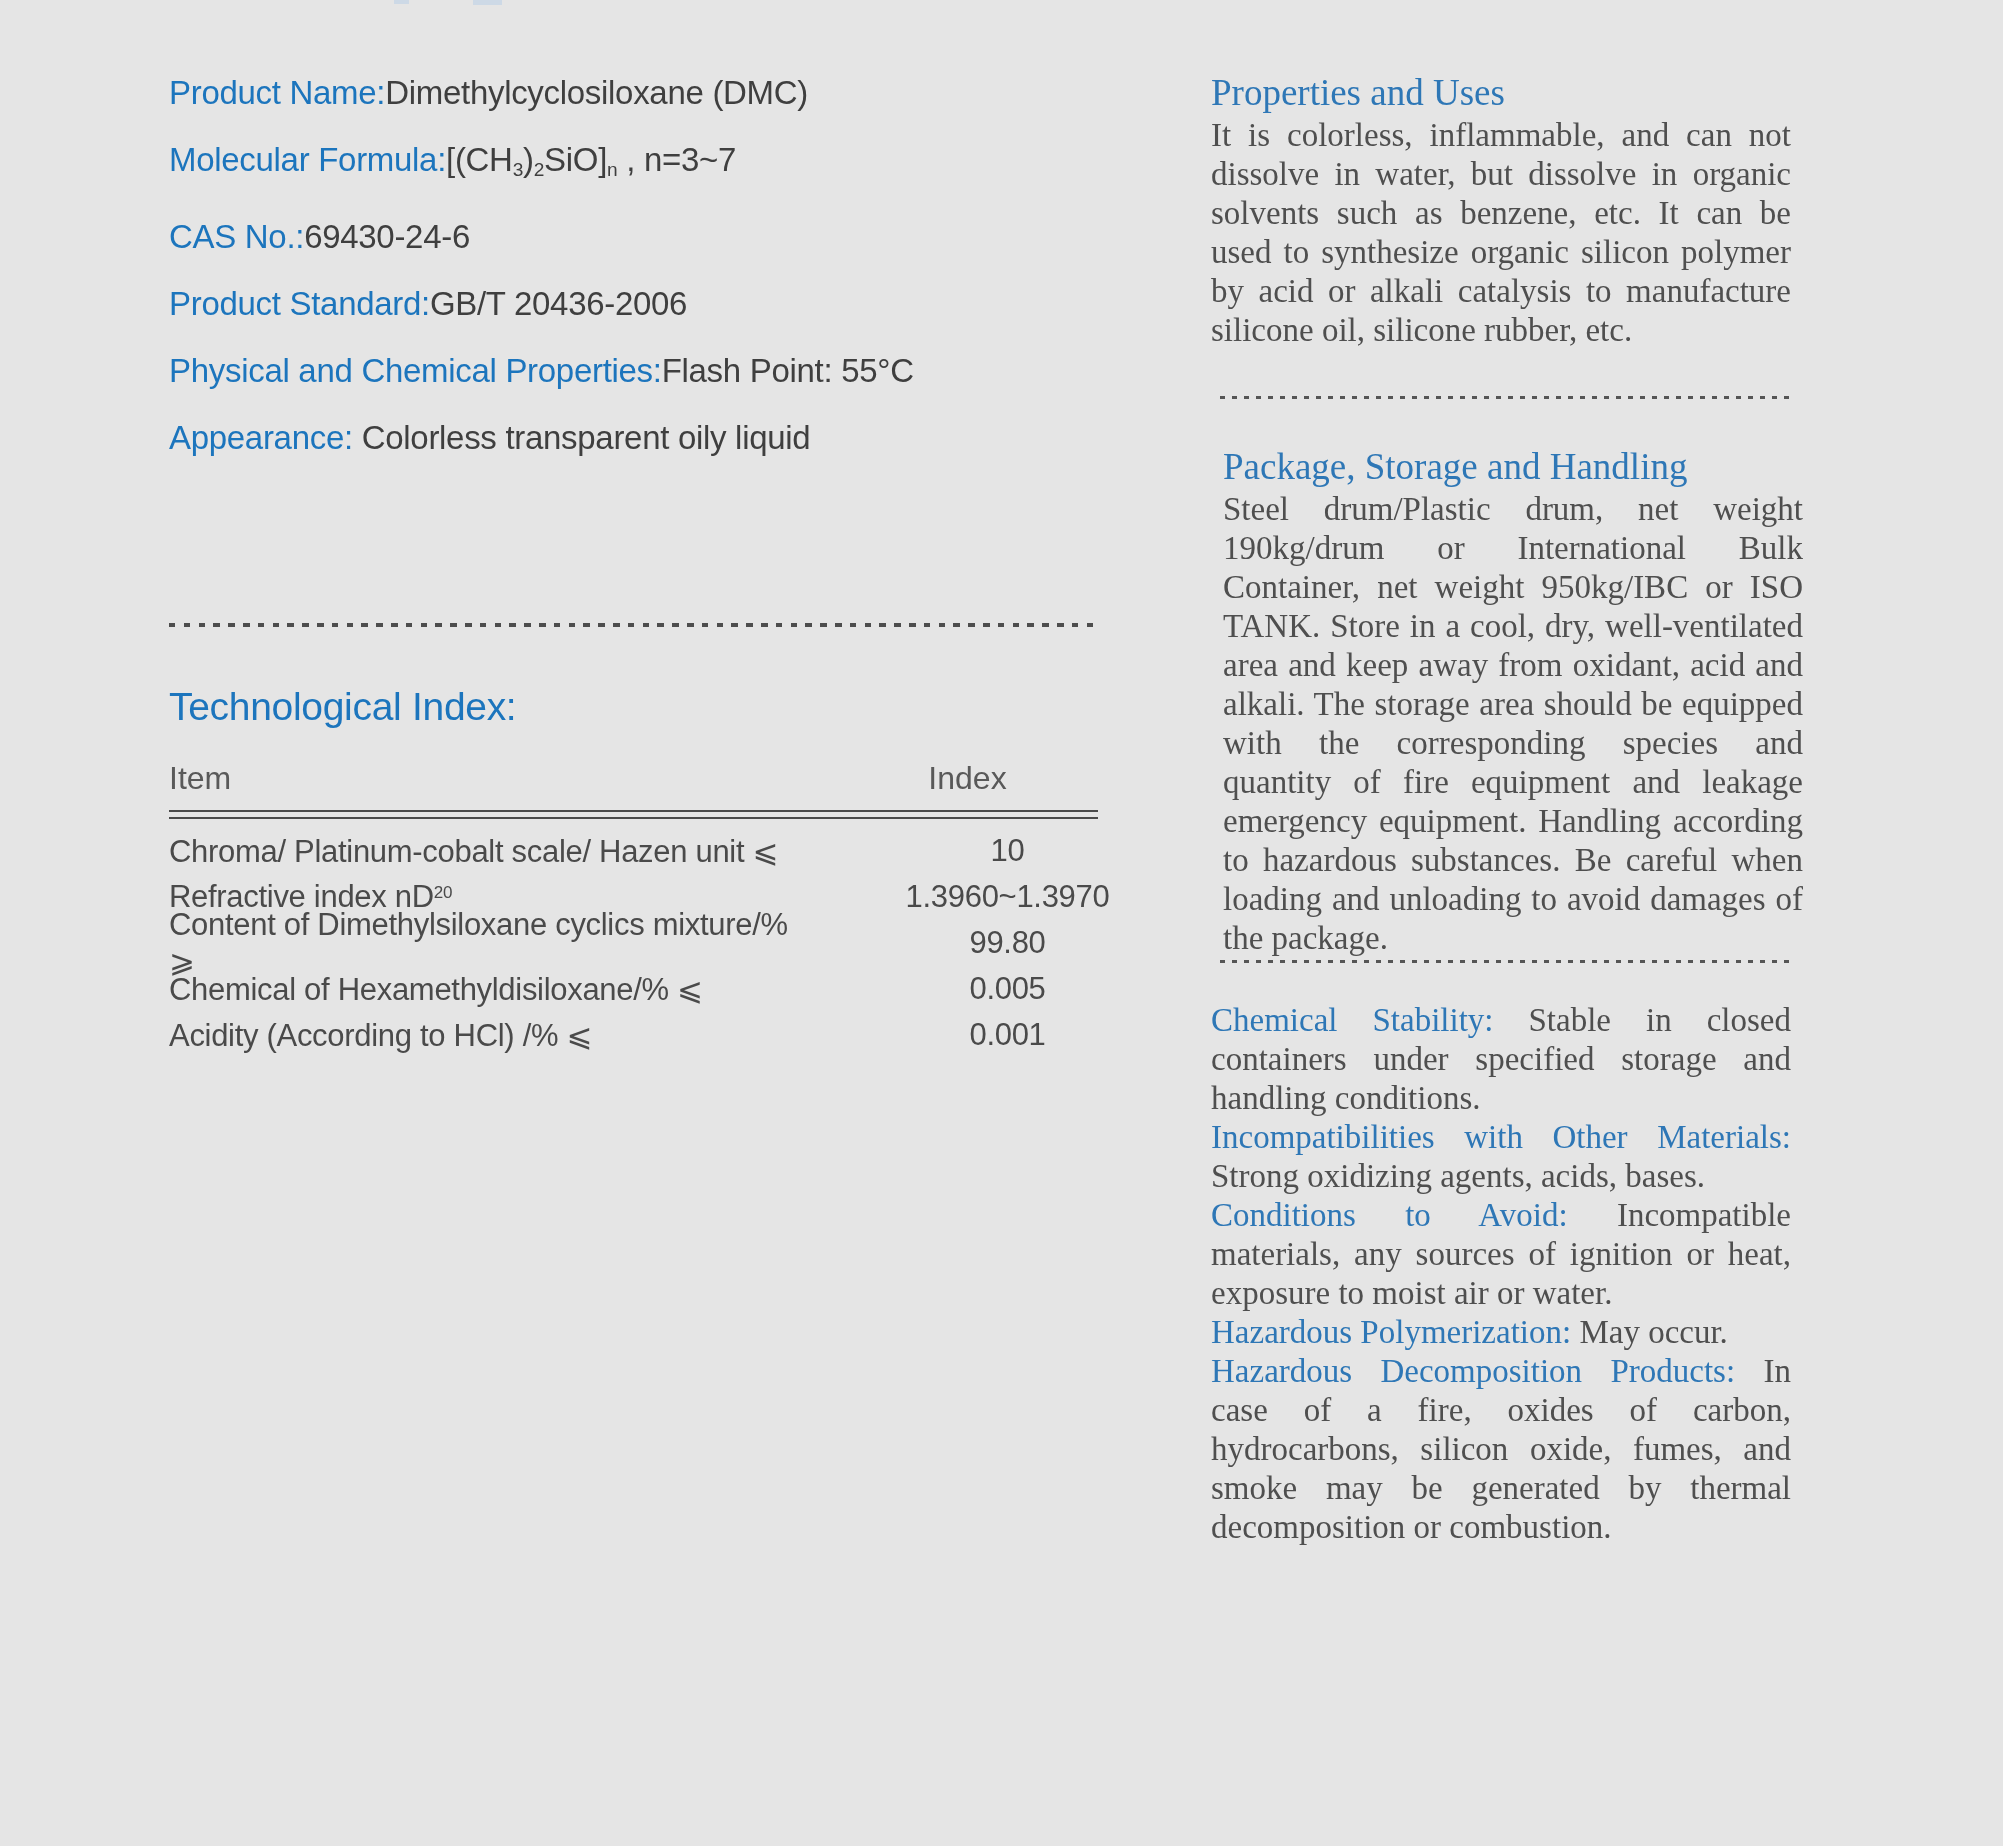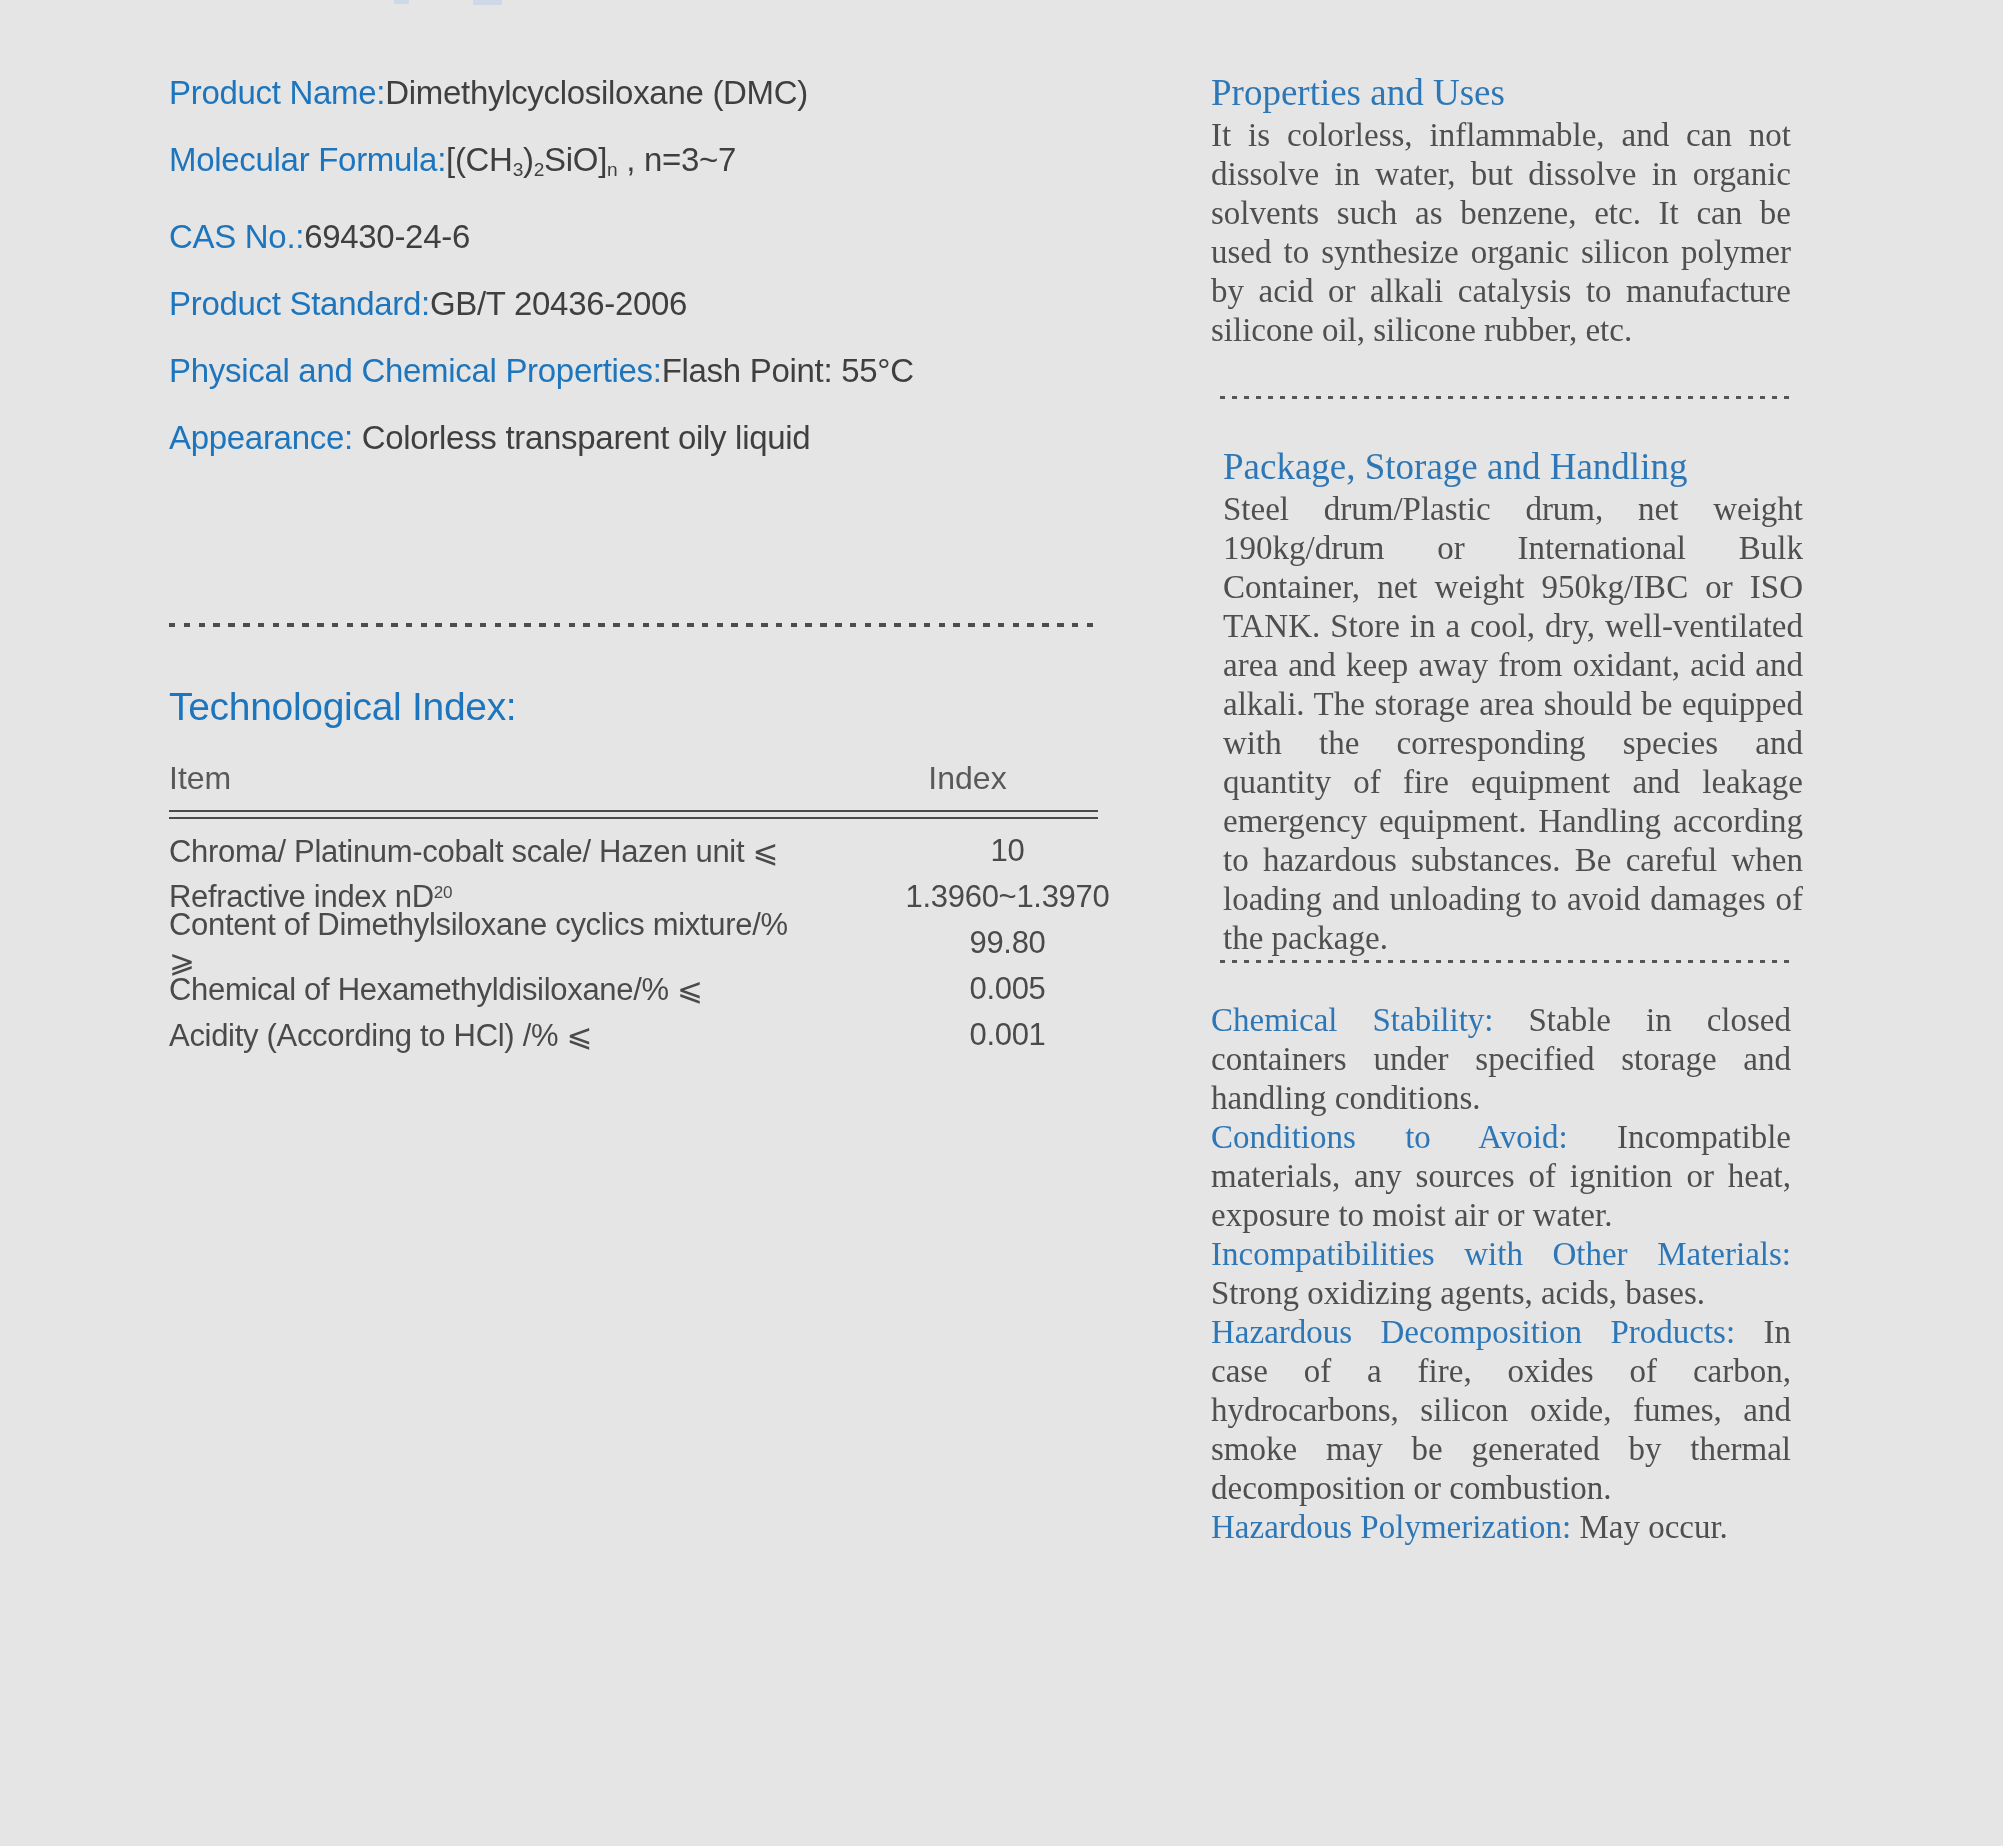--- a/index.html
+++ b/index.html
@@ -127,21 +127,21 @@
   <div class="r-sec sec2">
     <h2 class="r-h">Package, Storage and Handling</h2>
     <p class="r-body">Steel drum/Plastic drum, net weight 190kg/drum or International Bulk Container, net weight 950kg/IBC or ISO TANK. Store in a cool, dry, well-ventilated area and keep away from oxidant, acid and alkali. The storage area should be equipped with the corresponding species and quantity of fire equipment and leakage emergency equipment. Handling according to hazardous substances. Be careful when loading and unloading to avoid damages of the package.</p>
   </div>
 
   <div class="divider r-div2"></div>
 
   <div class="r-sec sec3">
     <div id="entries">
         <p class="entry"><span class="e-label">Chemical Stability:</span> <span class="e-text">Stable in closed containers under  specified storage and handling conditions.</span></p>
+        <p class="entry"><span class="e-label">Incompatibilities with Other Materials:</span> <span class="e-text">Strong oxidizing agents, acids, bases.</span></p>
         <p class="entry"><span class="e-label">Conditions to Avoid:</span> <span class="e-text">Incompatible materials, any sources of ignition or heat, exposure to moist air or water.</span></p>
-        <p class="entry"><span class="e-label">Incompatibilities with Other Materials:</span> <span class="e-text">Strong oxidizing agents, acids, bases.</span></p>
+        <p class="entry"><span class="e-label">Hazardous Polymerization:</span> <span class="e-text">May occur.</span></p>
         <p class="entry"><span class="e-label">Hazardous Decomposition Products:</span> <span class="e-text">In case of a fire, oxides of carbon, hydrocarbons, silicon oxide, fumes, and smoke may be generated by thermal decomposition or combustion.</span></p>
-        <p class="entry"><span class="e-label">Hazardous Polymerization:</span> <span class="e-text">May occur.</span></p>
       </div>
   </div>
 
 </div>
 
 
 </body></html>

